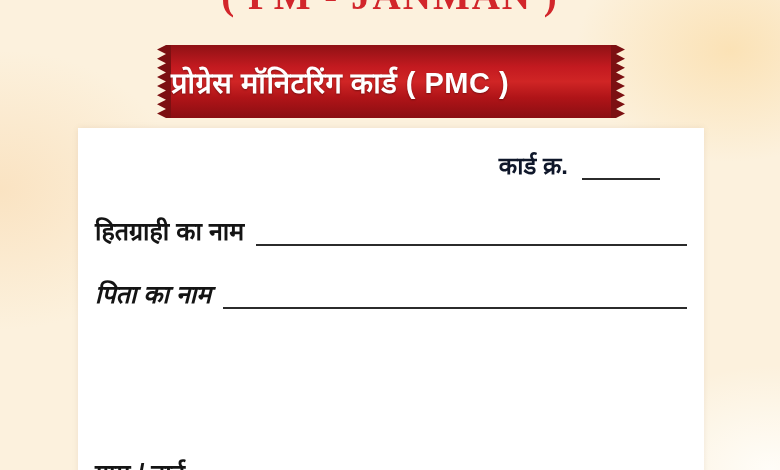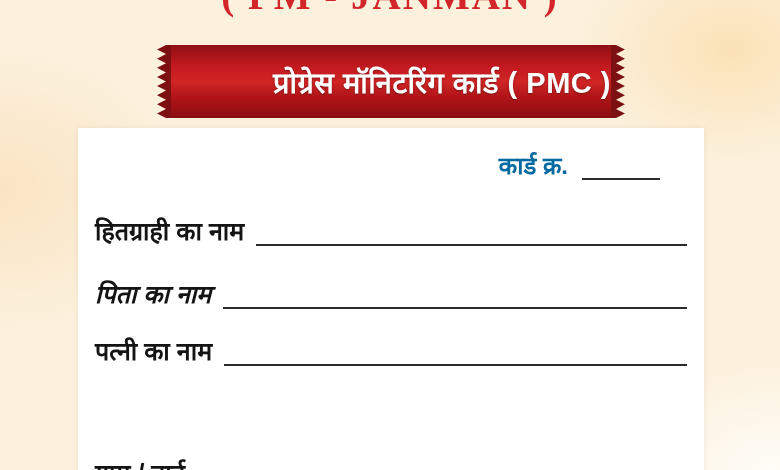--- a/index.html
+++ b/index.html
@@ -32,37 +32,37 @@
       472px 31.9px,463px 36.5px,472px 41.1px,463px 45.6px,472px 50.2px,463px 54.8px,
       472px 59.3px,463px 63.9px,472px 68.4px,463px 73px,
       13px 73px,
       4px 68.4px,13px 63.9px,4px 59.3px,13px 54.8px,4px 50.2px,13px 45.6px,
       4px 41.1px,13px 36.5px,4px 31.9px,13px 27.4px,4px 22.8px,13px 18.3px,
       4px 13.7px,13px 9.1px,4px 4.6px);
   }
   .ribbon-body{
     position:absolute;top:0;bottom:0;left:18px;right:18px;
     background:linear-gradient(180deg,#8f1115 0%,#c31a20 30%,#d02525 50%,#b01418 72%,#8a0e12 100%);
-    display:flex;align-items:center;justify-content:flex-end;
+    display:flex;align-items:center;justify-content:flex-start;
   }
   .ribbon-title{
     color:#ffffff;font-size:29px;font-weight:bold;letter-spacing:.5px;
     text-shadow:0 1px 2px rgba(0,0,0,.35);white-space:nowrap;
   }
 
   
   .card{
     position:absolute;left:78px;top:128px;width:626px;height:390px;
     background:#ffffff;box-shadow:0 0 6px rgba(120,90,50,.10);
   }
   .card-no-row{
     position:absolute;top:20px;left:0;right:44px;height:32px;
     display:flex;justify-content:flex-end;align-items:flex-end;
   }
-  .card-no-label{font-size:24px;font-weight:600;color:#0369a1;line-height:1.15;}
+  .card-no-label{font-size:24px;font-weight:600;color:#0f172a;line-height:1.15;}
   .card-no-line{width:78px;height:26px;border-bottom:2.5px solid #2b2b2b;margin-left:14px;}
 
   .field-row{
     position:absolute;left:17px;right:17px;height:38px;
     display:flex;align-items:flex-end;
   }
   .field-label{font-size:25px;font-weight:600;color:#141414;line-height:1.15;white-space:nowrap;}
   .field-line{flex:1;height:100%;border-bottom:2.5px solid #2b2b2b;margin-left:12px;}
 
   .row-1{top:80px;}   
@@ -93,24 +93,20 @@
   <div class="field-row row-1">
     <span class="field-label">हितग्राही का नाम</span>
     <span class="field-line"></span>
   </div>
 
   <div class="field-row row-2">
     <span class="field-label">पिता का नाम</span>
     <span class="field-line"></span>
   </div>
 
-  <div class="field-row row-3">
-    <span class="field-label">पत्नी का नाम</span>
-    <span class="field-line"></span>
-  </div>
 
 
   <div class="field-row row-5">
     <span class="field-label">ग्राम / वार्ड</span>
     <span class="field-line"></span>
   </div>
 
 </div>
 
 </body></html>

